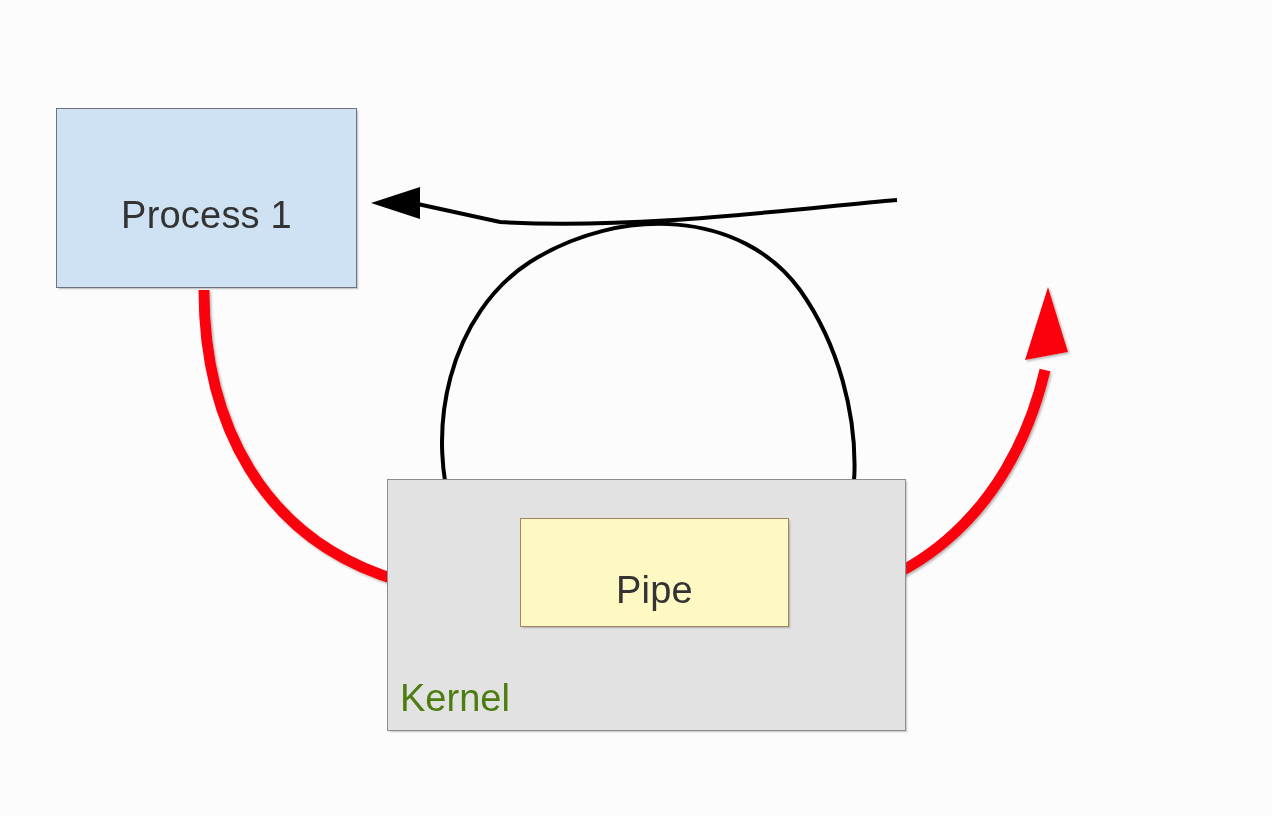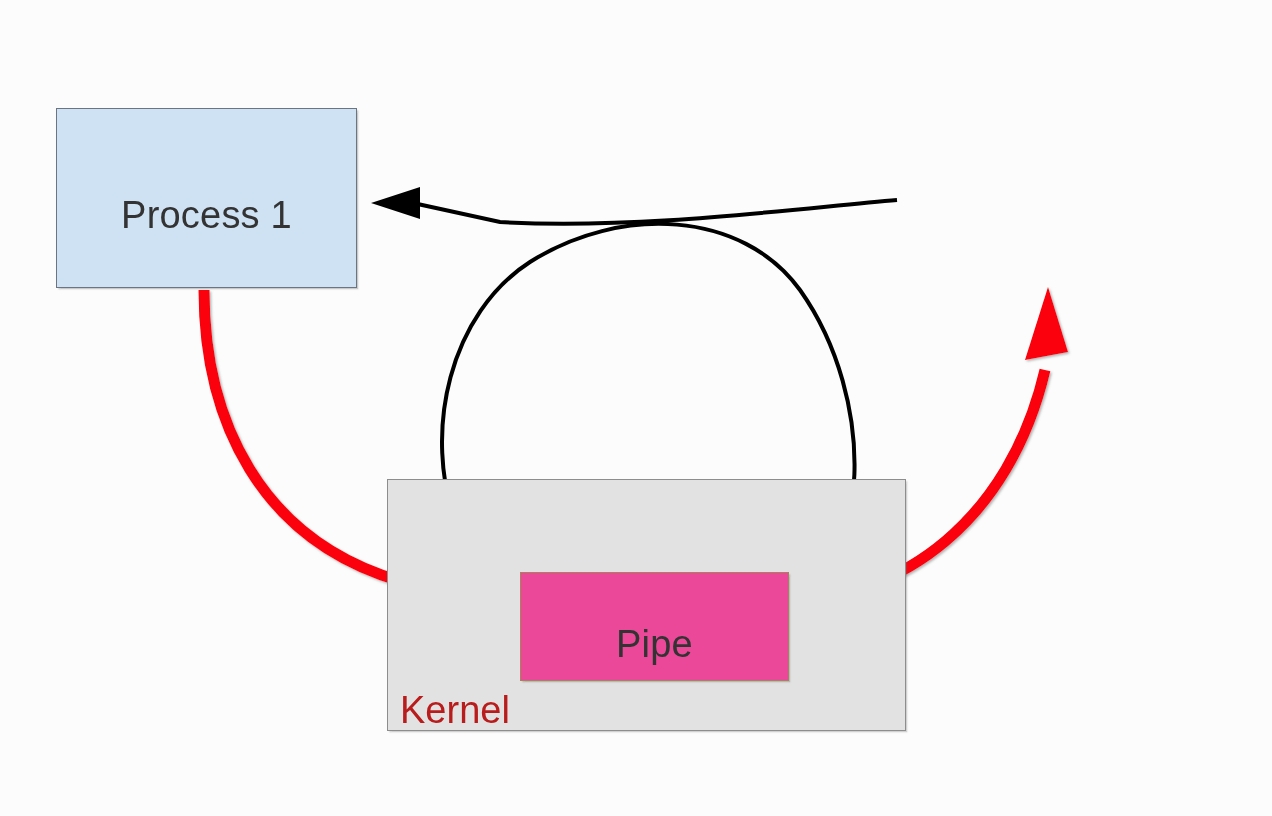--- a/index.html
+++ b/index.html
@@ -61,32 +61,32 @@
     width: 519px;
     height: 252px;
     background: #e2e2e2;
     border: 1.3px solid #8d8d8d;
     display: block;
     box-shadow: 1.5px 1.5px 1.5px rgba(110,110,110,0.3);
   }
   #kernel-label {
     position: absolute;
     left: 12px;
-    bottom: 1px;
+    bottom: 13px;
     font-size: 38px;
-    color: #b91c1c;
+    color: #4d7c0f;
     line-height: 1;
     white-space: nowrap;
   }
   #pipe-box {
     left: 520px;
-    top: 572px;
+    top: 518px;
     width: 269px;
     height: 109px;
-    background: #ec4899;
+    background: #fef9c3;
     border: 1.4px solid #a9825b;
     box-shadow: 1.5px 1.5px 1.5px rgba(110,110,110,0.35);
   }
 </style>
 </head>
 <body>
 
 <div id="canvas">
 
   <svg id="diagram-svg" viewBox="0 0 1272 816" xmlns="http://www.w3.org/2000/svg">

